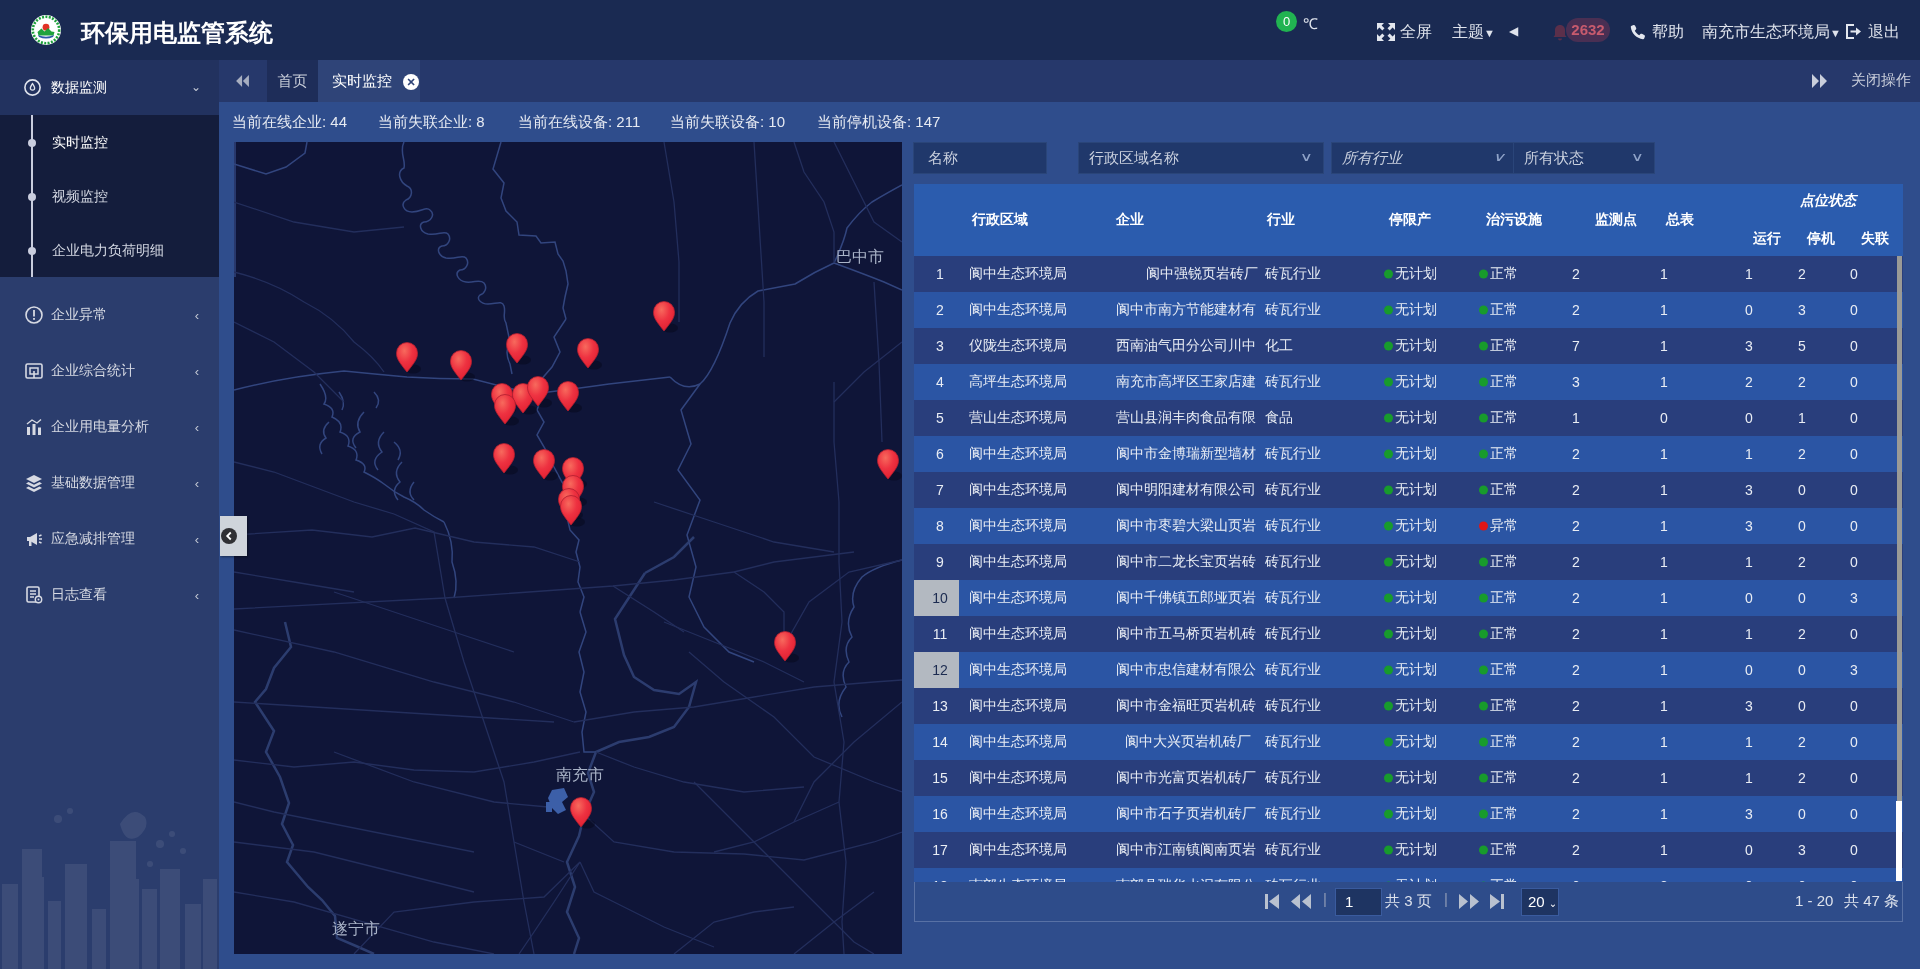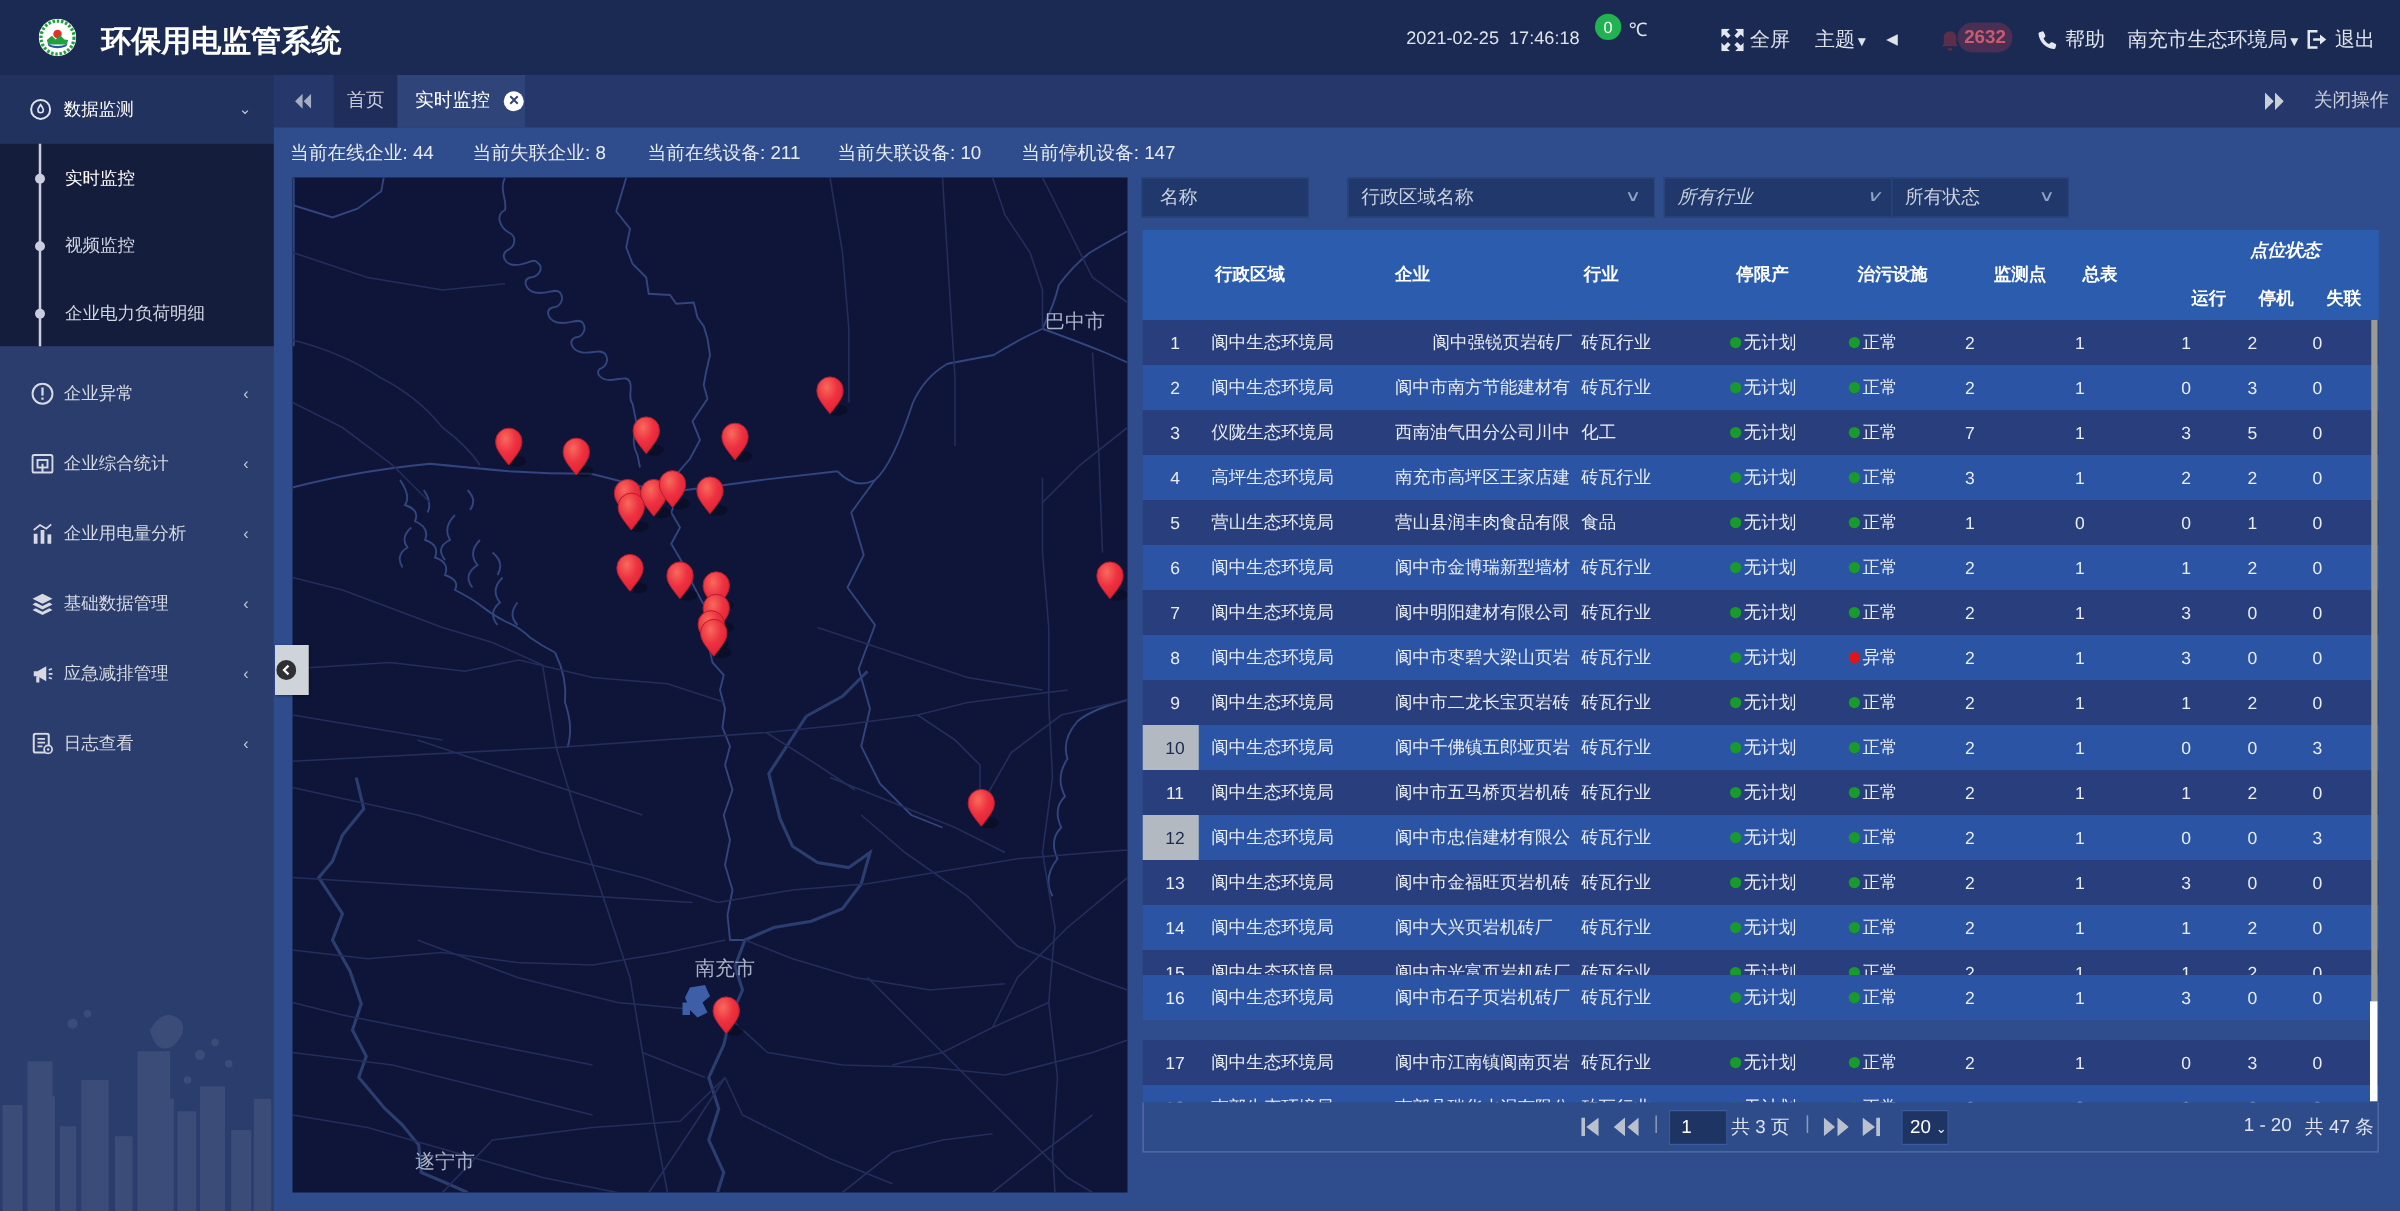--- a/index.html
+++ b/index.html
@@ -56,21 +56,20 @@
 <div id="hdr">
   <svg id="logo" viewBox="0 0 30 30">
     <circle cx="15" cy="15" r="15" fill="#fff"></circle>
     <circle cx="15" cy="15" r="13.2" fill="none" stroke="#1fa23c" stroke-width="2.6" stroke-dasharray="2 1.4"></circle>
     <circle cx="15" cy="15" r="10.5" fill="#fff"></circle>
     <circle cx="15" cy="12.2" r="3.4" fill="#e23226"></circle>
     <path d="M6.5 17 L10.5 13.5 L13.5 16.5 L17 13 L20.5 16.5 L23.5 17 L22.5 20.5 L7.5 20.5 Z" fill="#1fa23c"></path>
     <path d="M7 20 Q15 23.5 23 20 L22 22 Q15 25 8 22 Z" fill="#2a57a8"></path>
   </svg>
   <div class="title">环保用电监管系统</div>
-  <div class="hright" style="left:1125px; top:23px; font-size:14.5px;">2021-02-25&nbsp; 17:46:18</div>
   <div class="hright" style="left:1276px; top:11px; width:21px; height:21px; background:#21b351; border-radius:50%; color:#fff; font-size:13px; text-align:center; line-height:21px;">0</div>
   <div class="hright" style="left:1303px; top:13px; font-size:15px;">℃</div>
   <svg style="position:absolute; left:1377px; top:23px;" width="18" height="18" viewBox="0 0 18 18">
       <path fill="#e3e7ef" d="M0 0 L7 0 L4.6 2.4 L7.5 5.3 L5.3 7.5 L2.4 4.6 L0 7 Z M18 0 L18 7 L15.6 4.6 L12.7 7.5 L10.5 5.3 L13.4 2.4 L11 0 Z M0 18 L0 11 L2.4 13.4 L5.3 10.5 L7.5 12.7 L4.6 15.6 L7 18 Z M18 18 L11 18 L13.4 15.6 L10.5 12.7 L12.7 10.5 L15.6 13.4 L18 11 Z"></path>
     </svg>
   <div class="hright" style="left:1400px; top:22px;">全屏</div>
   <div class="hright" style="left:1452px; top:22px;">主题<span style="font-size:11px;">▼</span></div>
   <div class="hright" style="left:1509px; top:24px; font-size:12px;">◀</div>
   <svg style="position:absolute; left:1551px; top:24px;" width="18" height="18" viewBox="0 0 18 18">
       <path fill="#5b2f4a" d="M9 1 C6 1 4 3.2 4 6 L4 11 L2.5 13 L15.5 13 L14 11 L14 6 C14 3.2 12 1 9 1 Z M7 14.5 A2 2 0 0 0 11 14.5 Z"></path>
@@ -579,21 +578,21 @@
           <span class="dot" style="left:470px;"></span>
           <span style="left:481px;">无计划</span>
           <span class="dot" style="left:565px;"></span>
           <span style="left:576px;">正常</span>
           <span style="left:658px;">2</span>
           <span style="left:746px;">1</span>
           <span style="left:831px;">3</span>
           <span style="left:884px;">0</span>
           <span style="left:936px;">0</span>
         </div>
-        <div class="row even" style="top: 468px;">
+        <div class="row even" style="top: 468px; text-align: center;">
           <div class="numcell">
             <i>14</i>
           </div>
           <span style="left:55px;">阆中生态环境局</span>
           <span style="left:202px; width:144px; overflow:hidden; white-space:nowrap;">阆中大兴页岩机砖厂</span>
           <span style="left:351px;">砖瓦行业</span>
           <span class="dot" style="left:470px;"></span>
           <span style="left:481px;">无计划</span>
           <span class="dot" style="left:565px;"></span>
           <span style="left:576px;">正常</span>
@@ -613,21 +612,21 @@
           <span class="dot" style="left:470px;"></span>
           <span style="left:481px;">无计划</span>
           <span class="dot" style="left:565px;"></span>
           <span style="left:576px;">正常</span>
           <span style="left:658px;">2</span>
           <span style="left:746px;">1</span>
           <span style="left:831px;">1</span>
           <span style="left:884px;">2</span>
           <span style="left:936px;">0</span>
         </div>
-        <div class="row even" style="top: 524px;">
+        <div class="row even" style="top: 540px;">
           <div class="numcell">
             <i>16</i>
           </div>
           <span style="left:55px;">阆中生态环境局</span>
           <span style="left:202px; width:144px; overflow:hidden; white-space:nowrap;">阆中市石子页岩机砖厂</span>
           <span style="left:351px;">砖瓦行业</span>
           <span class="dot" style="left:470px;"></span>
           <span style="left:481px;">无计划</span>
           <span class="dot" style="left:565px;"></span>
           <span style="left:576px;">正常</span>

